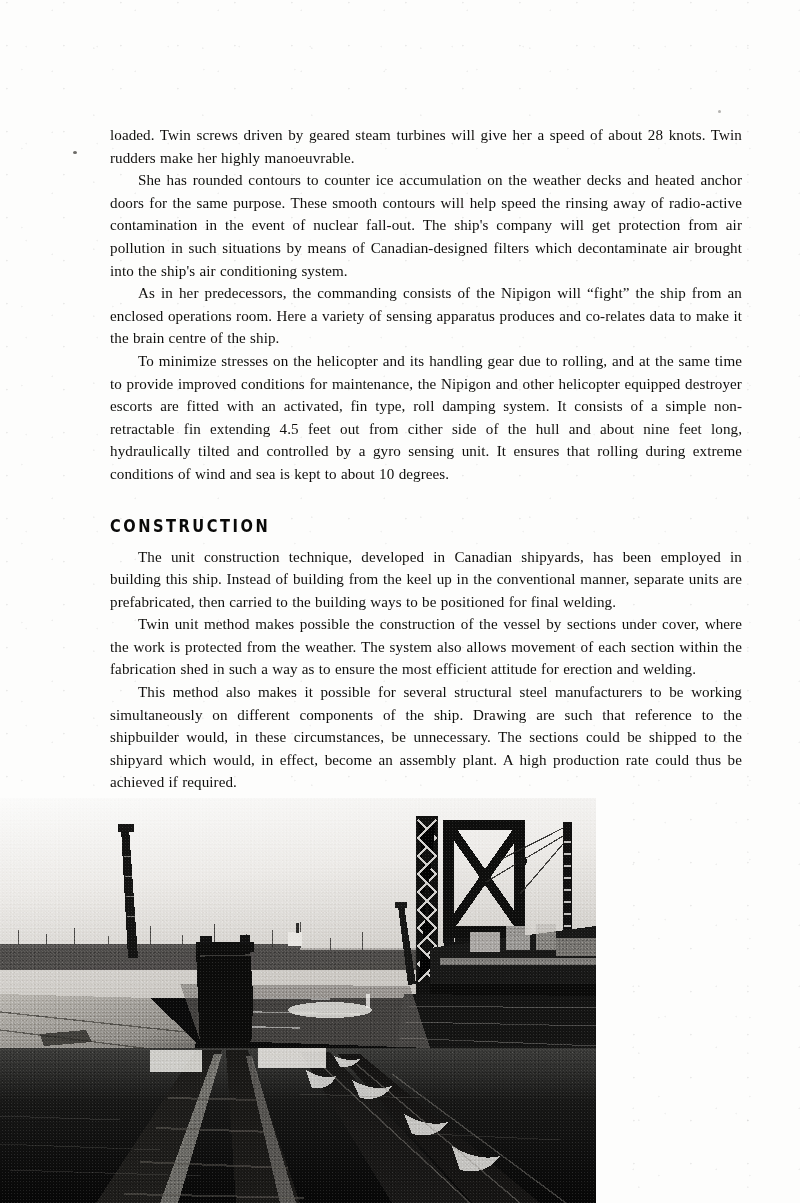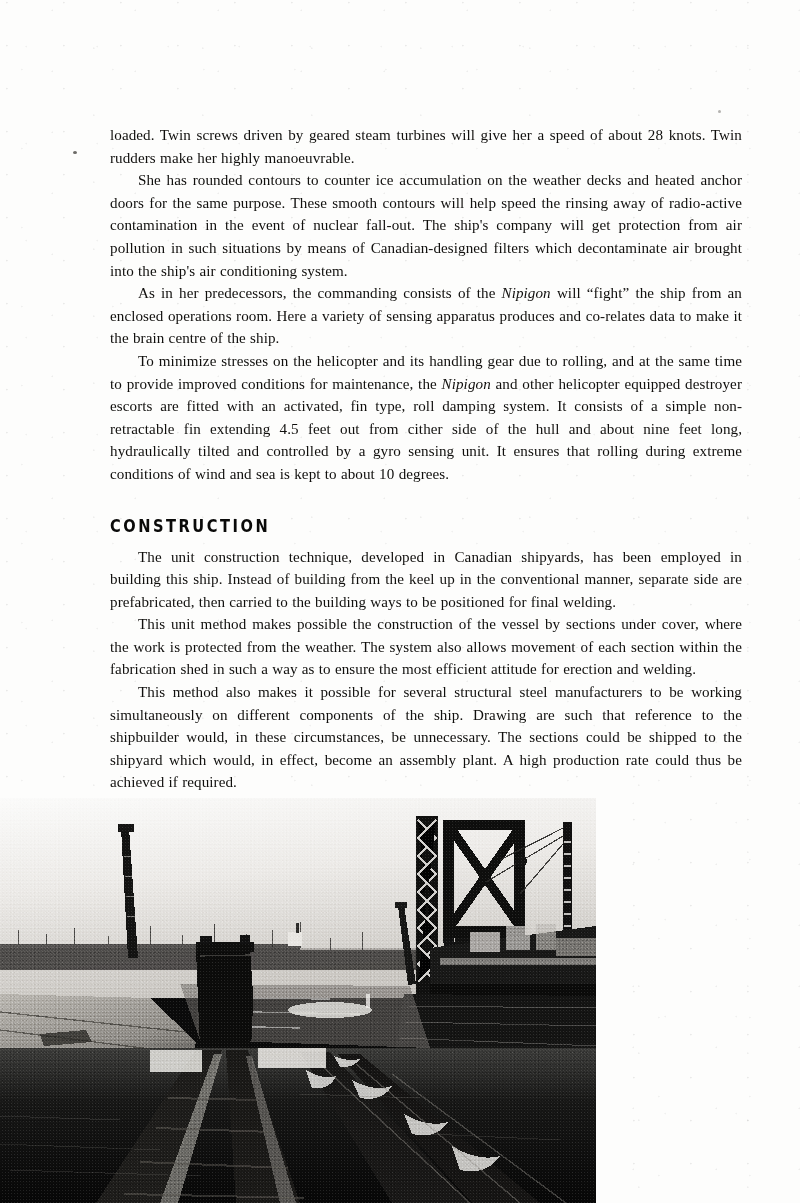--- a/index.html
+++ b/index.html
@@ -53,21 +53,21 @@
     text-justify: inter-word;
     font-size: 15.1px;
     line-height: 22.6px;
     color: #100f0d;
     text-indent: 28px;
     letter-spacing: .08px;
     word-spacing: .4px;
   }
   p.noindent { text-indent: 0; }
   p.body + p.body { margin-top: 0; }
-  .it { font-style: italic; }
+  .it { }
 
   h2.section {
     margin: 0;
     font-family: "DejaVu Sans Condensed", "Liberation Sans Narrow", "Liberation Sans", sans-serif;
     font-weight: 700;
     font-size: 17.5px;
     letter-spacing: 2.7px;
     color: #0a0a09;
     line-height: 20px;
     transform: scaleX(.93);
@@ -117,22 +117,22 @@
     <p class="body">She has rounded contours to counter ice accumulation on the weather decks and heated anchor doors for the same purpose. These smooth contours will help speed the rinsing away of radio-active contamination in the event of nuclear fall-out. The ship's company will get protection from air pollution in such situations by means of Canadian-designed filters which decontaminate air brought into the ship's air conditioning system.</p>
 
     <p class="body"><span>As in her predecessors, the commanding consists of the </span><span class="it">Nipigon</span><span> will “fight” the ship from an enclosed operations room. Here a variety of sensing apparatus produces and co-relates data to make it the brain centre of the ship.</span></p>
 
     <p class="body"><span>To minimize stresses on the helicopter and its handling gear due to rolling, and at the same time to provide improved conditions for maintenance, the </span><span class="it">Nipigon</span><span> and other helicopter equipped destroyer escorts are fitted with an activated, fin type, roll damping system. It consists of a simple non-retractable fin extending 4.5 feet out from cither side of the hull and about nine feet long, hydraulically tilted and controlled by a gyro sensing unit. It ensures that rolling during extreme conditions of wind and sea is kept to about 10 degrees.</span></p>
 
     <div class="gap-before-head"></div>
     <h2 class="section">CONSTRUCTION</h2>
     <div class="gap-after-head"></div>
 
-    <p class="body">The unit construction technique, developed in Canadian shipyards, has been employed in building this ship. Instead of building from the keel up in the conventional manner, separate side are prefabricated, then carried to the building ways to be positioned for final welding.</p>
-    <p class="body">This unit method makes possible the construction of the vessel by sections under cover, where the work is protected from the weather. The system also allows movement of each section within the fabrication shed in such a way as to ensure the most efficient attitude for erection and welding.</p>
+    <p class="body">The unit construction technique, developed in Canadian shipyards, has been employed in building this ship. Instead of building from the keel up in the conventional manner, separate units are prefabricated, then carried to the building ways to be positioned for final welding.</p>
+    <p class="body">Twin unit method makes possible the construction of the vessel by sections under cover, where the work is protected from the weather. The system also allows movement of each section within the fabrication shed in such a way as to ensure the most efficient attitude for erection and welding.</p>
     <p class="body">This method also makes it possible for several structural steel manufacturers to be working simultaneously on different components of the ship. Drawing are such that reference to the shipbuilder would, in these circumstances, be unnecessary. The sections could be shipped to the shipyard which would, in effect, become an assembly plant. A high production rate could thus be achieved if required.</p>
   </div>
 
   <figure id="photo" style="margin:0;">
     <svg width="596" height="405" viewBox="0 0 596 405" shape-rendering="crispEdges">
       <defs>
         <linearGradient id="sky" x1="0" y1="0" x2="0.25" y2="1">
           <stop offset="0%" stop-color="#fbfbfa"></stop>
           <stop offset="45%" stop-color="#eceae7"></stop>
           <stop offset="100%" stop-color="#c9c6c1"></stop>

